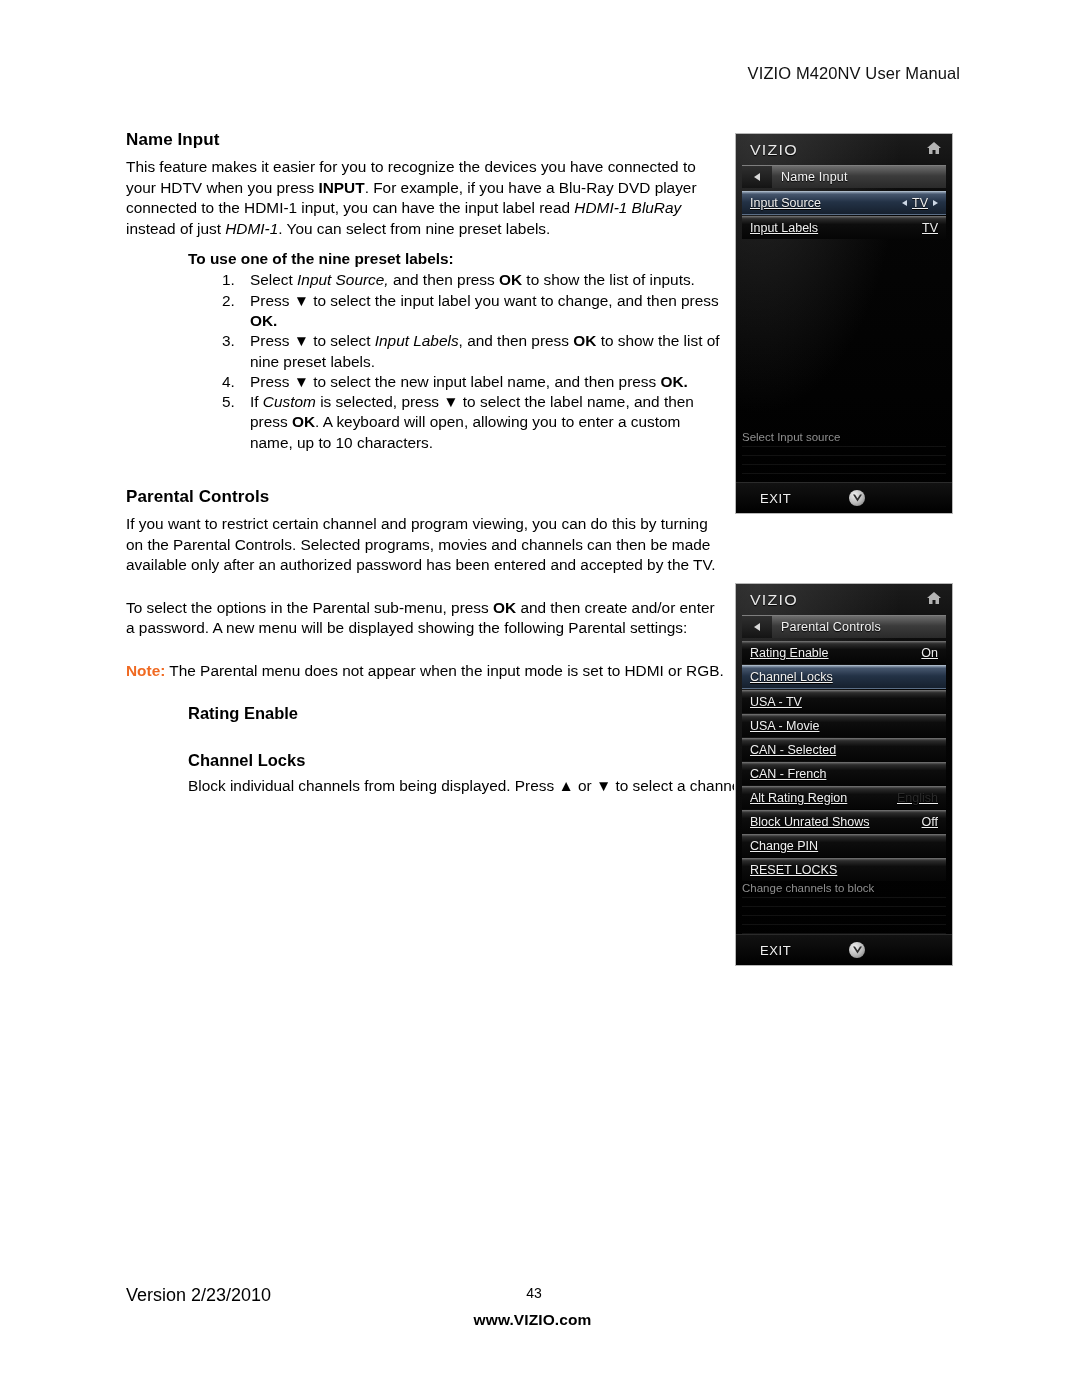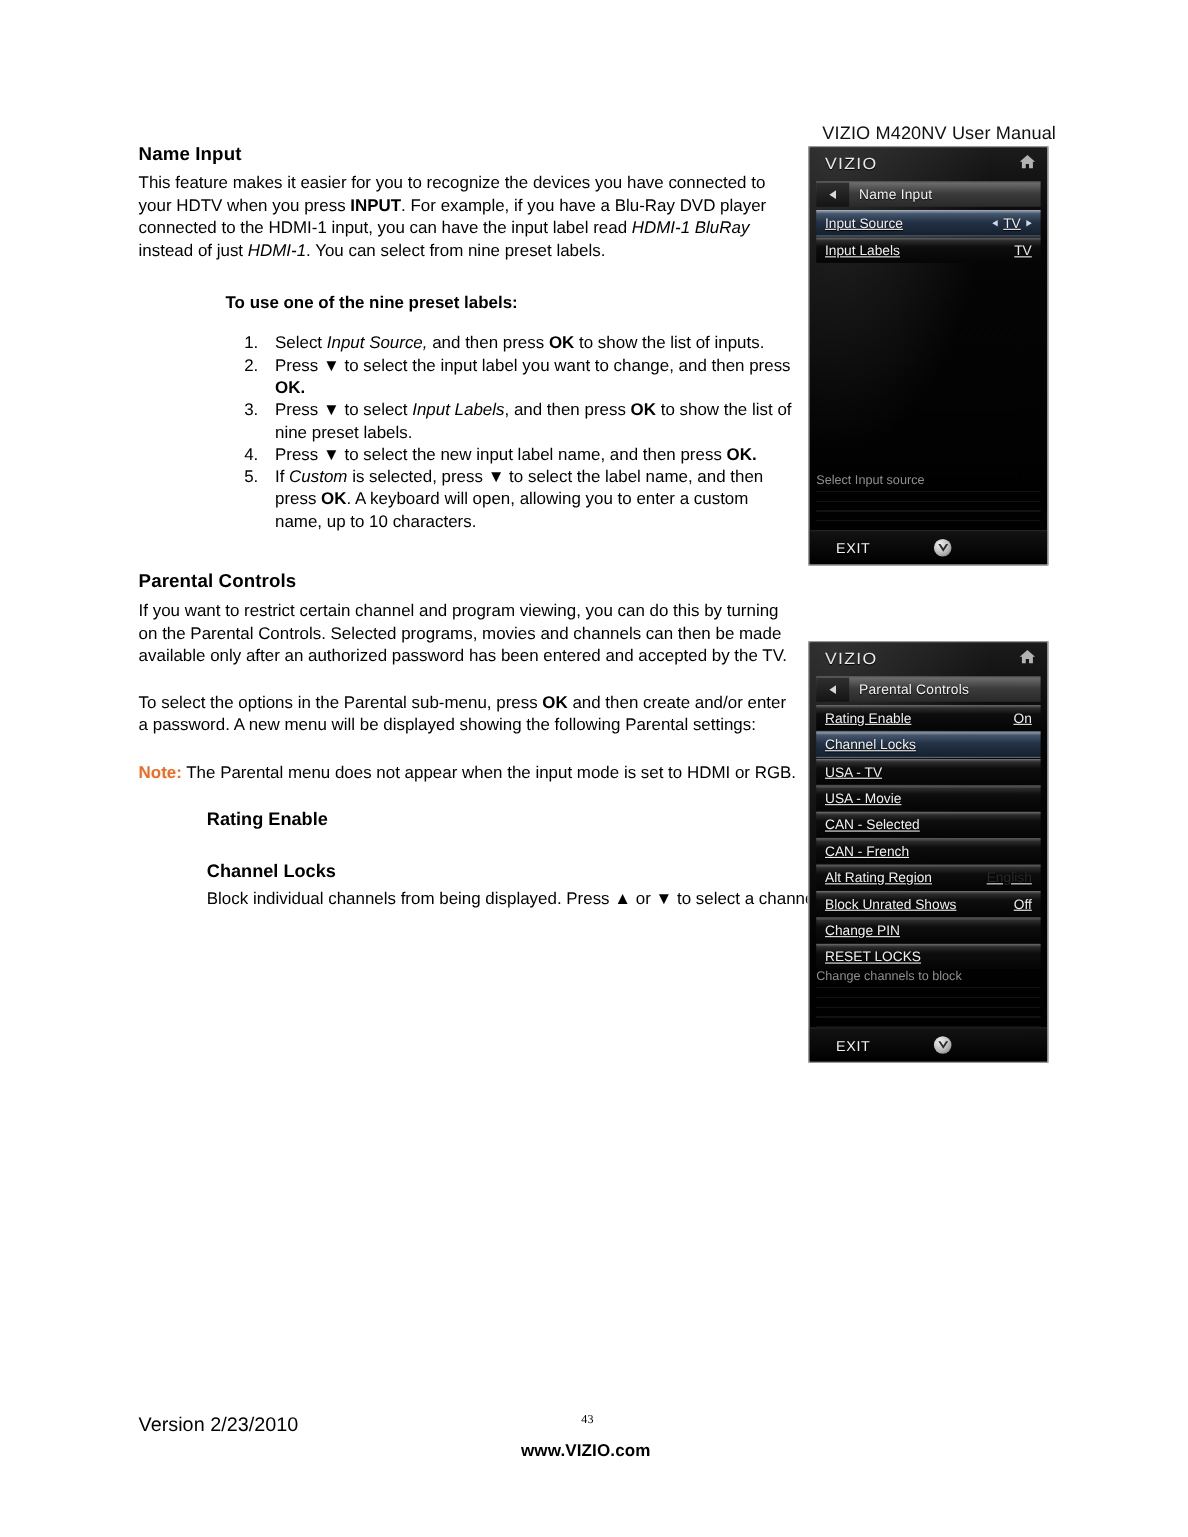--- a/index.html
+++ b/index.html
@@ -23,21 +23,20 @@
   }
 
   
   .doc-header {
     position: absolute;
     top: 64px;
     right: 120px;
     font-size: 16.5px;
     letter-spacing: 0.1px;
     color: #111;
-    margin-top: 48px;
   }
 
   
   .content {
     position: absolute;
     left: 126px;
     top: 130px;
     width: 600px;
   }
 
@@ -66,21 +65,21 @@
   .i { font-style: italic; }
   .note-label { color: #F06A22; font-weight: bold; }
 
   .spacer-sm { height: 11px; }
   .spacer-md { height: 22px; }
   .spacer-lg { height: 34px; }
 
   h4.bold-lead {
     font-size: 15.4px;
     font-weight: bold;
-    margin: 17px;
+    margin: 0;
     padding-left: 62px;
   }
 
   
   ol.steps {
     margin: 2px 0 0 0;
     padding: 0 0 0 0;
     list-style: none;
     counter-reset: step;
   }
@@ -260,22 +259,21 @@
     position: absolute;
     left: 126px;
     top: 1285px;
     font-size: 18px;
   }
   .doc-footer-page {
     position: absolute;
     left: 0; right: 12px;
     top: 1285px;
     text-align: center;
-    font-size: 11px;
-    font-family: Liberation Serif, serif;
+    font-size: 14px;
   }
   .doc-footer-site {
     position: absolute;
     left: 0; right: 15px;
     top: 1311px;
     text-align: center;
     font-size: 15.5px;
     font-weight: bold;
     letter-spacing: 0.1px;
   }

